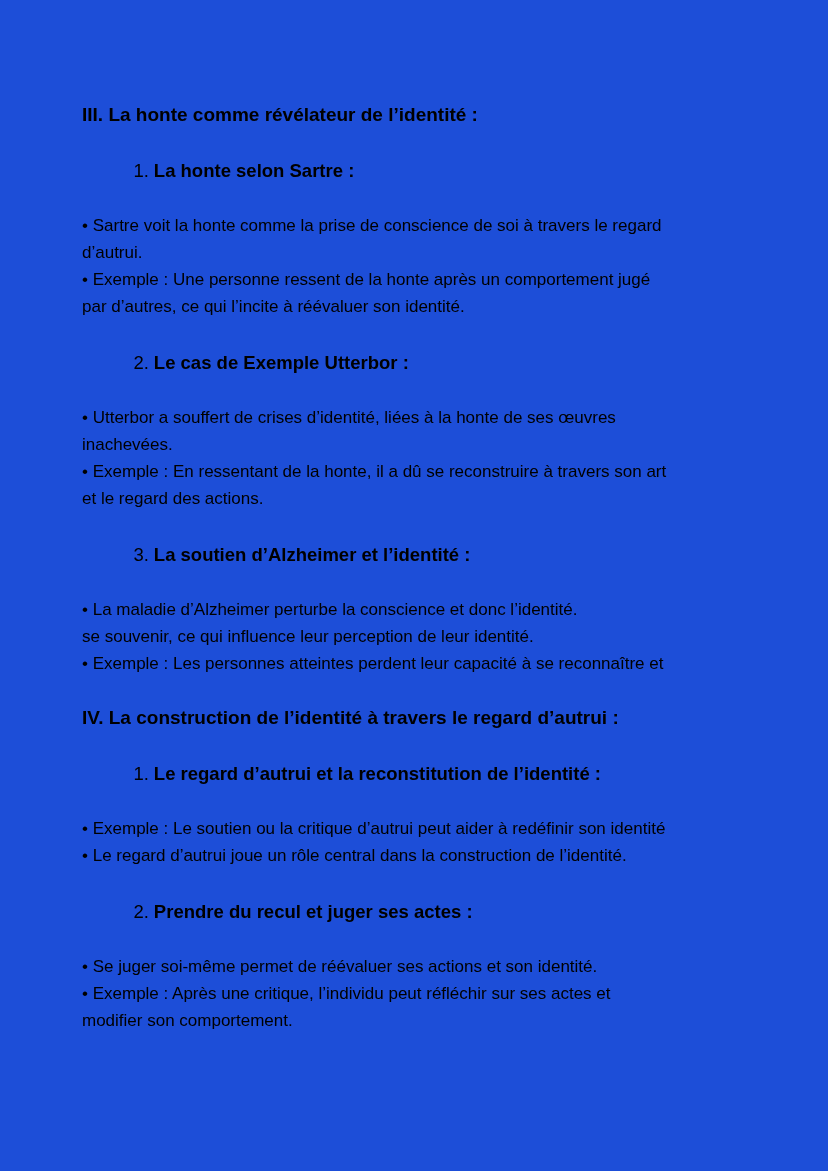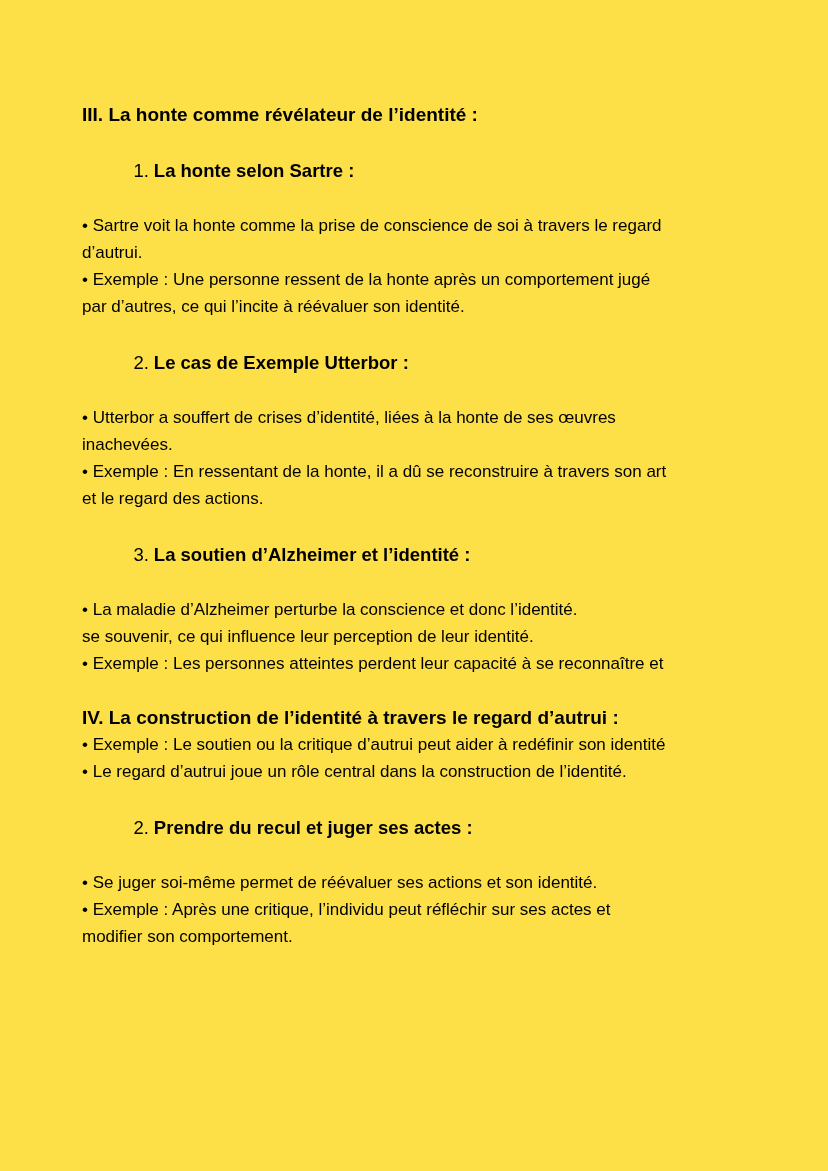--- a/index.html
+++ b/index.html
@@ -4,21 +4,21 @@
 <style>
   html, body {
     margin: 0;
     padding: 0;
     background: #ffffff;
   }
   .page {
     position: relative;
     width: 828px;
     height: 1171px;
-    background: #fde047;
+    background: #1d4ed8;
     overflow: hidden;
     font-family: "Liberation Sans", sans-serif;
     color: #000000;
   }
   .content {
     position: absolute;
     left: 82px;
     top: 101px;
     width: 690px;
   }
@@ -100,20 +100,23 @@
           <div class="bullet-line">se souvenir, ce qui influence leur perception de leur identité.</div>
           <div class="bullet-line">• Exemple : Les personnes atteintes perdent leur capacité à se reconnaître et</div>
         </div>
       </div>
     </div>
 
     <div class="section">
       <h2 class="section-title">IV. La construction de l’identité à travers le regard d’autrui :</h2>
 
       <div class="item">
+        <h3 class="item-heading">
+          <span class="item-number">1.</span><span class="item-title">Le regard d’autrui et la reconstitution de l’identité :</span>
+        </h3>
         <div class="bullet">
           <div class="bullet-line">• Exemple : Le soutien ou la critique d’autrui peut aider à redéfinir son identité</div>
         </div>
         <div class="bullet">
           <div class="bullet-line">• Le regard d’autrui joue un rôle central dans la construction de l’identité.</div>
         </div>
       </div>
 
       <div class="item">
         <h3 class="item-heading">

